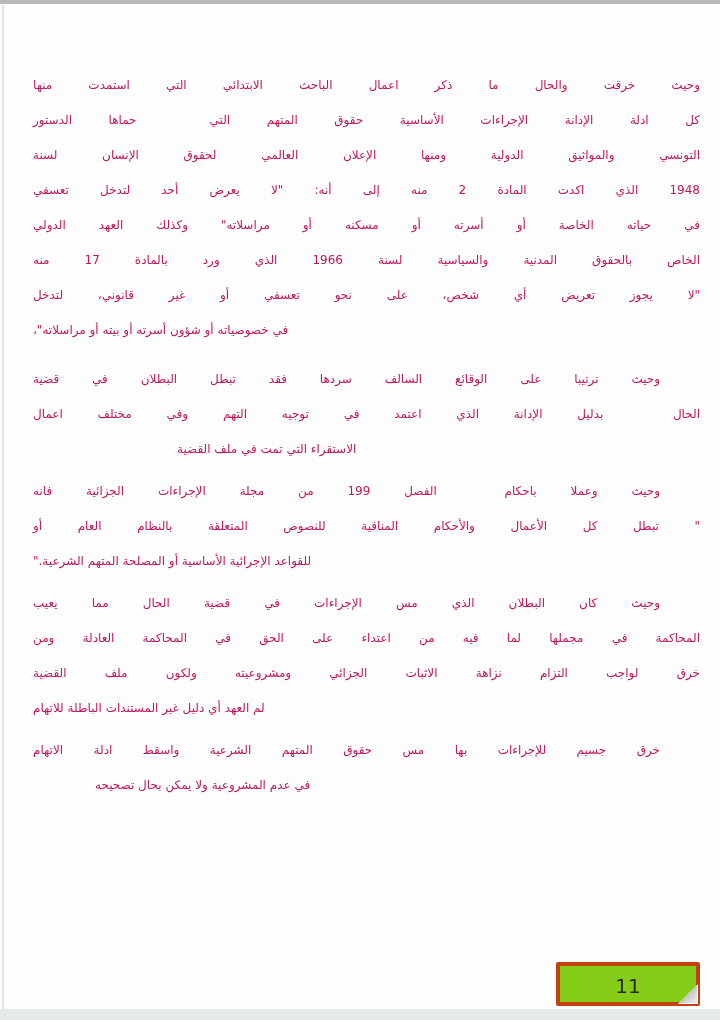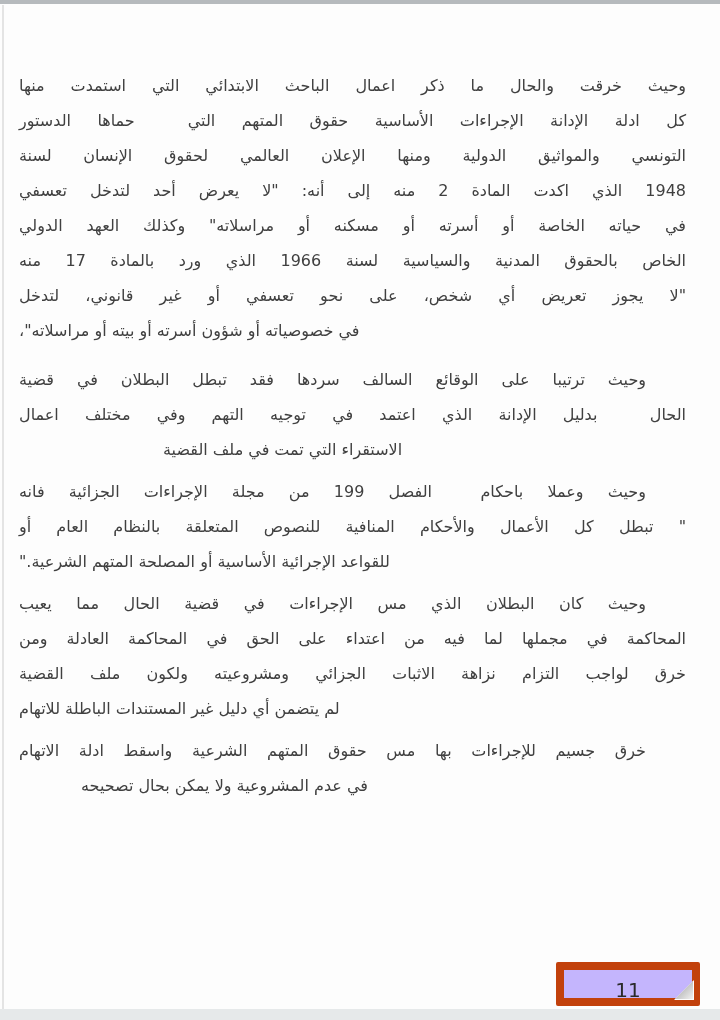--- a/index.html
+++ b/index.html
@@ -7,39 +7,39 @@
     width:720px;height:1020px;position:relative;overflow:hidden;
     background:#fcfcfc;
     font-family:"DejaVu Sans",sans-serif;
   }
   .page{position:absolute;inset:0;background:#fdfdfd;}
   .edge-top{position:absolute;top:0;left:0;right:0;height:4px;background:#b6babd;}
   .edge-bottom{position:absolute;left:0;right:0;top:1009px;height:11px;background:#e6e9ea;}
   .edge-left{position:absolute;left:2px;top:5px;bottom:11px;width:2px;background:#e4e4e4;}
 
   #textblock{
-    position:absolute;top:68px;left:19px;width:667px;
-    direction:rtl;color:#404040;font-size:16px;
+    position:absolute;top:68px;left:33px;width:667px;
+    direction:rtl;color:#be185d;font-size:12px;
   }
   .para{margin:0 0 7px 0;}
   .para:first-child{margin-bottom:14px;}
   .line{
     line-height:35px;height:35px;
     text-align:justify;text-align-last:justify;
   }
   .line.last{text-align:left;text-align-last:left;}
   .indent .line:first-child{padding-right:40px;}
   
   .para:nth-child(2) .line.last{padding-left:144px;}
   .para:nth-child(5) .line.last{padding-left:62px;}
   .para:nth-child(6) .line.last{padding-left:248px;}
 
   .pagenum{
     position:absolute;left:556px;top:962px;width:144px;height:44px;
-    box-sizing:border-box;background:#c4b5fd;border:8px solid #c2410c;border-radius:2px;
+    box-sizing:border-box;background:#84cc16;border:4px solid #c2410c;border-radius:2px;
     text-align:center;color:#2a2a2a;font-size:20px;line-height:40px;
   }
   .pagenum .fold{position:absolute;right:-2px;bottom:-2px;display:block;}
 </style>
 </head>
 <body>
 
 <div class="page">
   <div class="edge-top"></div>
   <div class="edge-left"></div>
@@ -63,21 +63,21 @@
       </div>
       <div class="para indent">
         <div class="line">وحيث وعملا باحكام &nbsp;الفصل 199 من مجلة الإجراءات الجزائية فانه</div>
         <div class="line">" تبطل كل الأعمال والأحكام المنافية للنصوص المتعلقة بالنظام العام أو</div>
         <div class="line last">للقواعد الإجرائية الأساسية أو المصلحة المتهم الشرعية."</div>
       </div>
       <div class="para indent">
         <div class="line">وحيث كان البطلان الذي مس الإجراءات في قضية الحال مما يعيب</div>
         <div class="line">المحاكمة في مجملها لما فيه من اعتداء على الحق في المحاكمة العادلة ومن</div>
         <div class="line">خرق لواجب التزام نزاهة الاثبات الجزائي ومشروعيته ولكون ملف القضية</div>
-        <div class="line last">لم يتضمن أي دليل غير المستندات الباطلة للاتهام</div>
+        <div class="line last">لم العهد أي دليل غير المستندات الباطلة للاتهام</div>
       </div>
       <div class="para indent">
         <div class="line">خرق جسيم للإجراءات بها مس حقوق المتهم الشرعية واسقط ادلة الاتهام</div>
         <div class="line last">في عدم المشروعية ولا يمكن بحال تصحيحه</div>
       </div>
     </div>
 
   <div class="pagenum">
     <span>11</span>
     <svg class="fold" width="20" height="20" viewBox="0 0 20 20">

